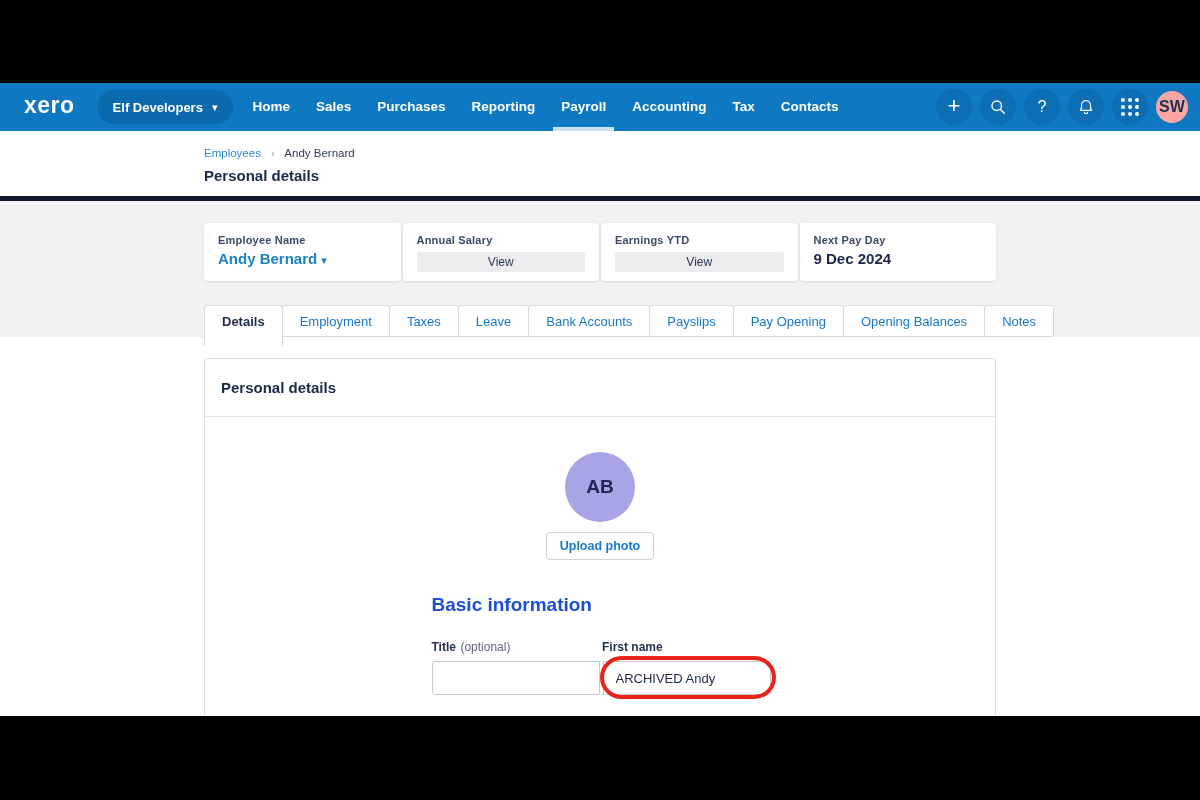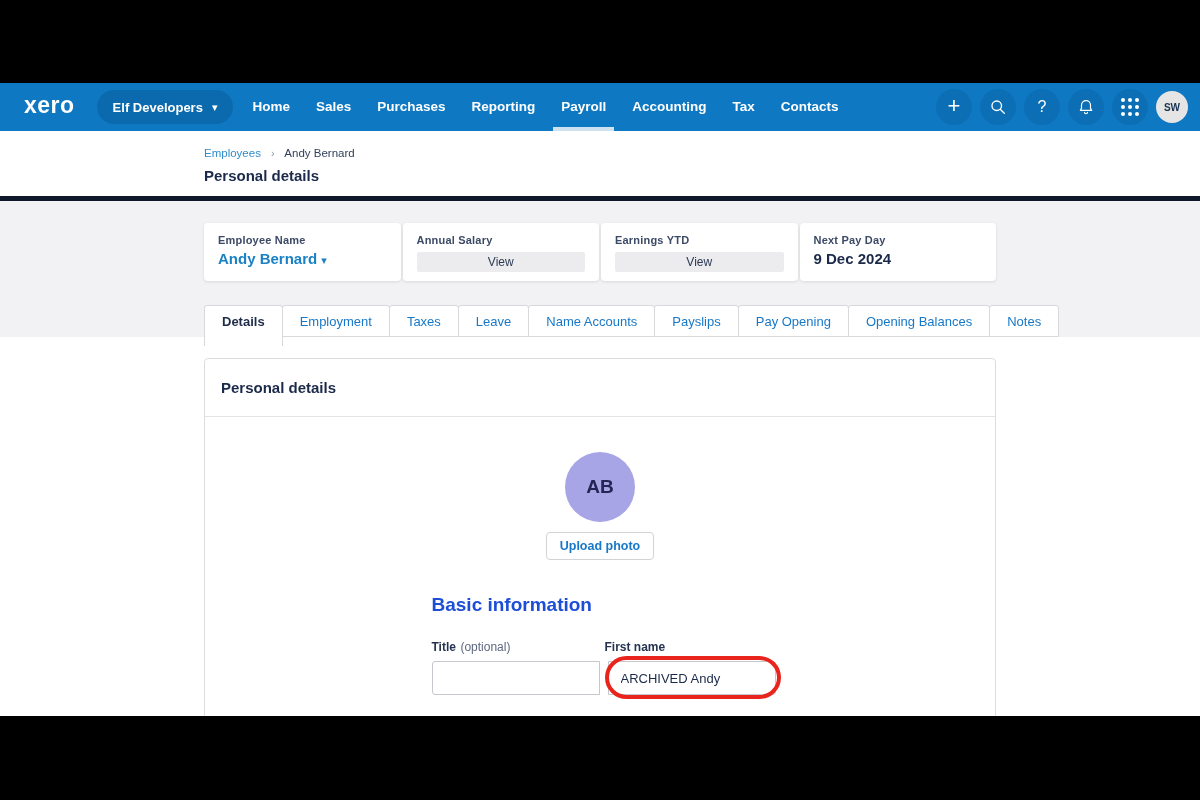--- a/index.html
+++ b/index.html
@@ -23,22 +23,22 @@
     line-height:48px; padding:0 13px; cursor:pointer; }
   .nav-link.active::after { content:""; position:absolute; left:5px; right:5px; bottom:0;
     height:4px; background:#cfe2f0; }
   .nav-right { margin-left:auto; display:flex; align-items:center; gap:8px; }
   .icon-btn { width:36px; height:36px; border-radius:50%; background:#0c6fb6; color:#fff;
     display:flex; align-items:center; justify-content:center; cursor:pointer; }
   .icon-btn.plus { font-size:22px; font-weight:300; padding-bottom:2px; }
   .icon-btn.help { font-size:16px; font-weight:400; }
   .dots-grid { display:grid; grid-template-columns:repeat(3,4px); grid-template-rows:repeat(3,4px); gap:3px; }
   .dots-grid span { width:4px; height:4px; border-radius:50%; background:#fff; }
-  .avatar-sw { width:32px; height:32px; border-radius:50%; background:#e5e5e5; color:#16324f;
-    font-size:10px; font-weight:700; display:flex; align-items:center; justify-content:center; cursor:pointer; }
+  .avatar-sw { width:32px; height:32px; border-radius:50%; background:#fca5a5; color:#16324f;
+    font-size:16px; font-weight:700; display:flex; align-items:center; justify-content:center; cursor:pointer; }
 
   
   .page-header { position:absolute; top:131px; left:0; width:1200px; height:65px; background:#fff; }
   .crumbs { position:absolute; left:204px; top:16px; font-size:11.5px; }
   .crumb-link { color:#2e8dcd; cursor:pointer; }
   .crumb-sep { color:#8a93a5; margin:0 7px; font-size:11px; }
   .crumb-current { color:#33415c; }
   .page-title { position:absolute; left:204px; top:36px; font-size:15px; font-weight:700; color:#1b2a4a; }
 
   
@@ -73,21 +73,21 @@
   .upload-wrap { margin-top:10px; }
   .upload-btn { display:inline-block; padding:6px 13px; background:#fff; border:1px solid #d2d3d7;
     border-radius:4px; font-size:12.5px; font-weight:700; color:#1878c8; font-family:inherit; cursor:pointer; }
 
   .form { width:337px; margin:34px auto 0; text-align:left; }
   .section-heading { font-size:19px; font-weight:700; color:#1d4ed8; }
   .label-row, .input-row { display:flex; }
   .label-row { margin-top:21px; }
   .label-row.second { margin-top:24px; }
   .fcol { width:168px; }
-  .fcol + .fcol { margin-left:9px; }
+  .fcol + .fcol { margin-left:4px; }
   .flabel { font-size:12px; font-weight:700; color:#253350; }
   .optional { font-weight:400; color:#5f6880; }
   .input-row { margin-top:6px; }
   .txt-input { width:168px; height:34px; border:1px solid #c6c8ce; background:#fff; padding:0 12px;
     font-size:13px; color:#1b2a4a; font-family:inherit; }
   .txt-input.left { border-radius:3px 0 0 3px; }
   .txt-input.right { border-radius:0 3px 3px 0; margin-left:-1px; }
   .fn-wrap { position:relative; }
   .red-oval { position:absolute; left:-4px; right:-5px; top:-5px; bottom:-4px;
     border:4px solid #e8241d; border-radius:22px; pointer-events:none; z-index:10; }
@@ -191,21 +191,21 @@
       </div>
 
     </div>
   </div>
 
   <div class="tabs">
     <div class="tab active">Details</div>
     <div class="tab">Employment</div>
     <div class="tab">Taxes</div>
     <div class="tab">Leave</div>
-    <div class="tab">Name Accounts</div>
+    <div class="tab">Bank Accounts</div>
     <div class="tab">Payslips</div>
     <div class="tab">Pay Opening</div>
     <div class="tab">Opening Balances</div>
     <div class="tab">Notes</div>
   </div>
 
   <div class="main">
     <div class="main-card">
       <div class="card-header">
         <div class="card-title">Personal details</div>

